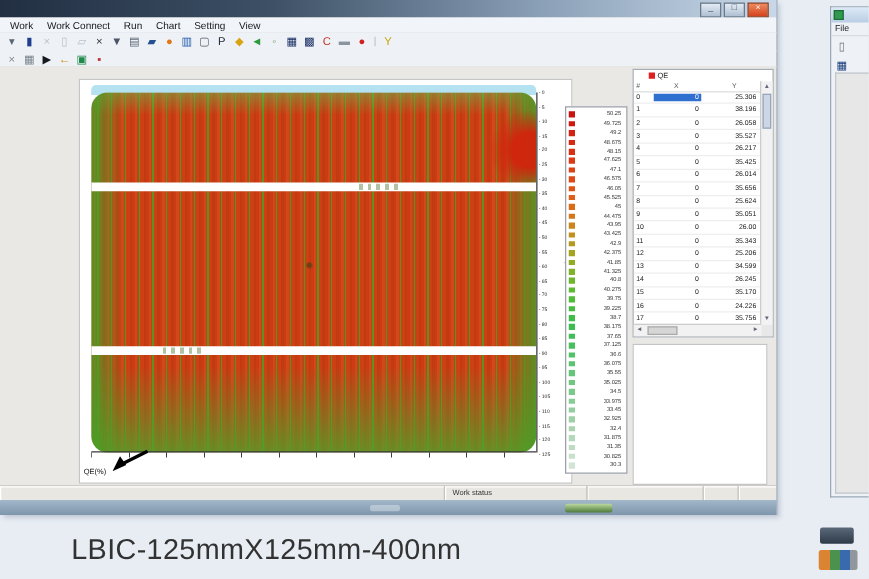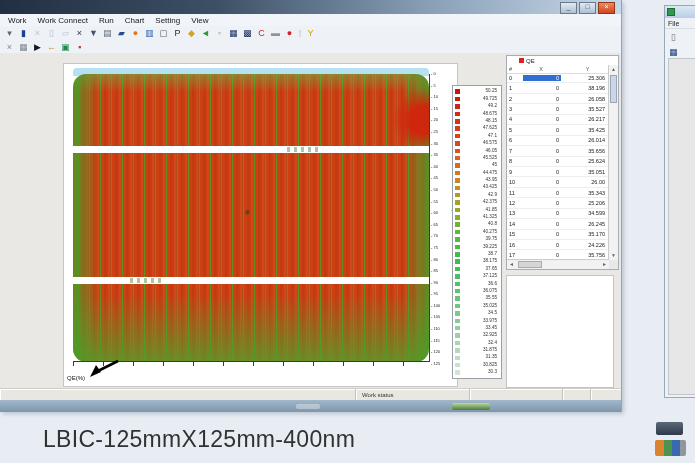--- a/index.html
+++ b/index.html
@@ -102,21 +102,21 @@
   .smenu{height:10px;font-size:7px;color:#222;padding-left:3px;border-bottom:1px solid #d8dde4;
          display:flex;align-items:center;}
   .stools{padding:2px;display:flex;flex-direction:column;gap:3px;}
   .sbody{position:absolute;top:52px;left:3px;right:0;bottom:2px;background:#e7e7e7;
          border:1px solid #c0c6cc;border-right:none;}
   .side-icon-1{position:absolute;left:656px;top:422px;width:27px;height:13px;border-radius:2px;
                background:linear-gradient(#5a6878,#2e3a48);}
   .side-icon-2{position:absolute;left:655px;top:440px;width:31px;height:16px;border-radius:2px;opacity:.92;
                background:linear-gradient(90deg,#d97a20 0 30%,#3f8a3f 30% 55%,#2a5fa8 55% 80%,#8a8f96 80%);}
 
-  .caption{position:absolute;left:43px;top:426px;font-size:23px;color:#323232;letter-spacing:.3px;}
+  .caption{position:absolute;left:57px;top:426px;font-size:23px;color:#323232;letter-spacing:.3px;}
 </style>
 </head>
 <body>
 
 <div id="main-window">
 
   <div class="titlebar">
     <div class="winbtns" id="winbtns">
         <span class="wbtn">_</span>
         <span class="wbtn">□</span>

